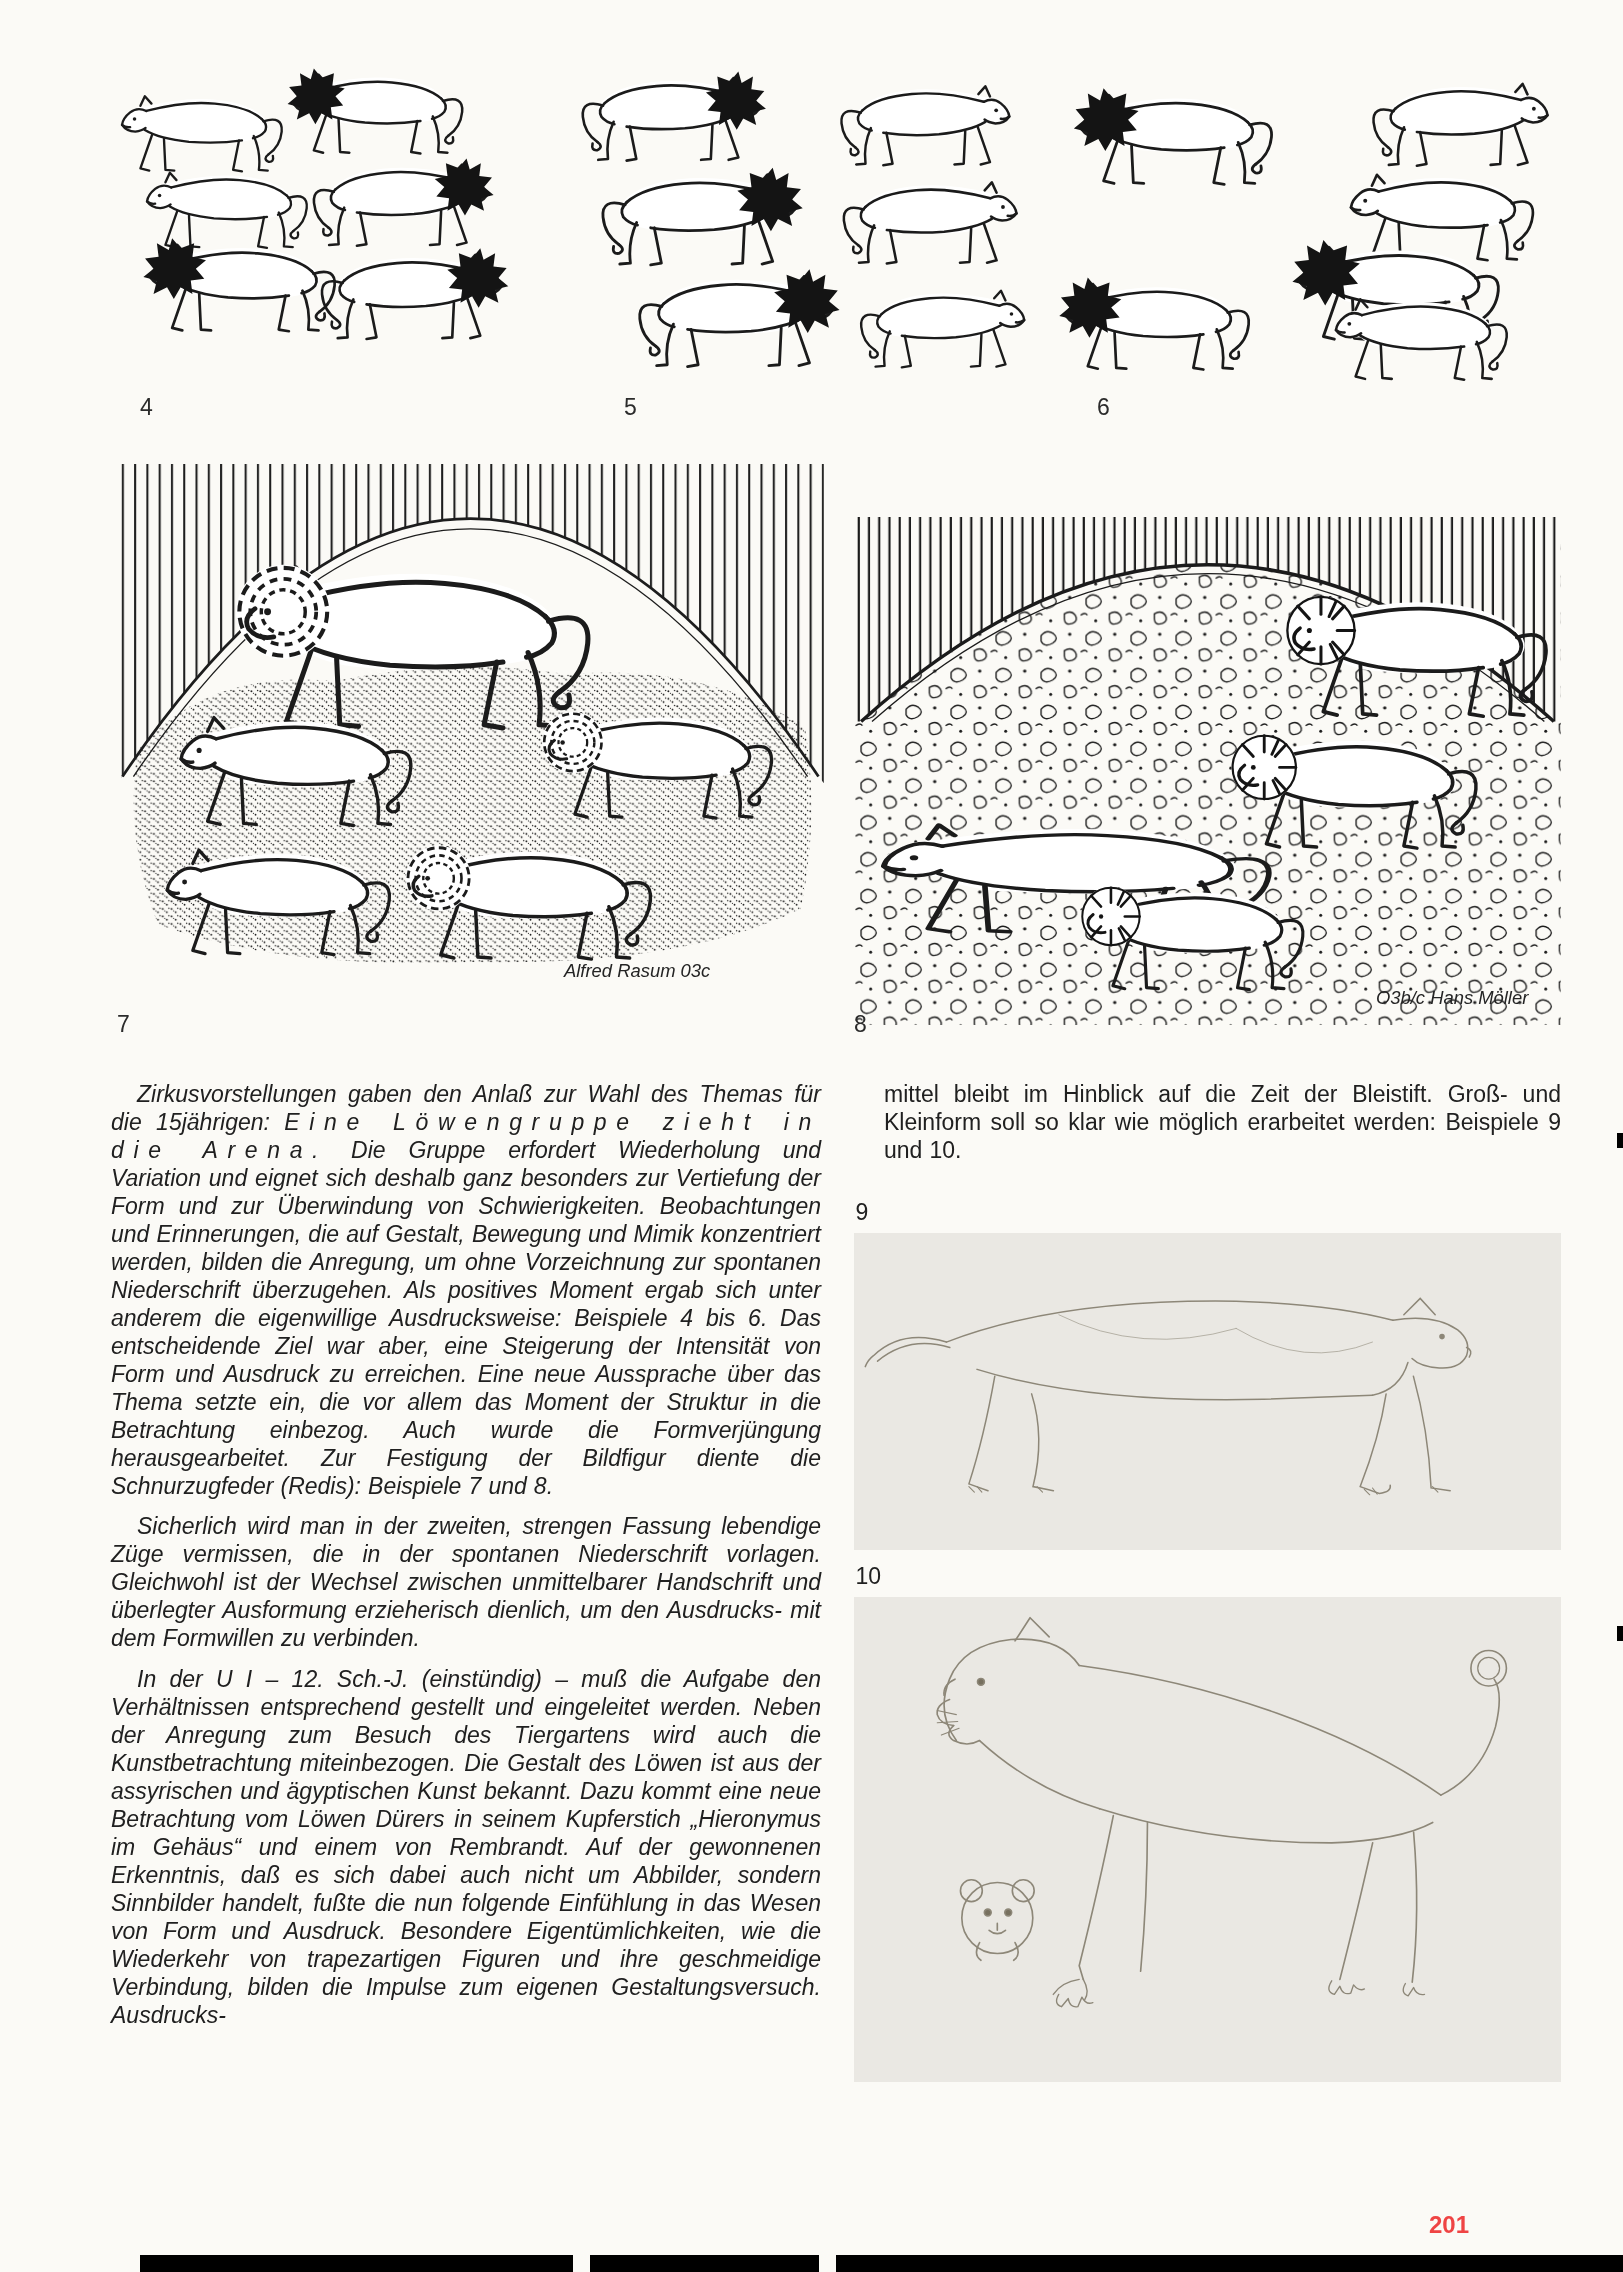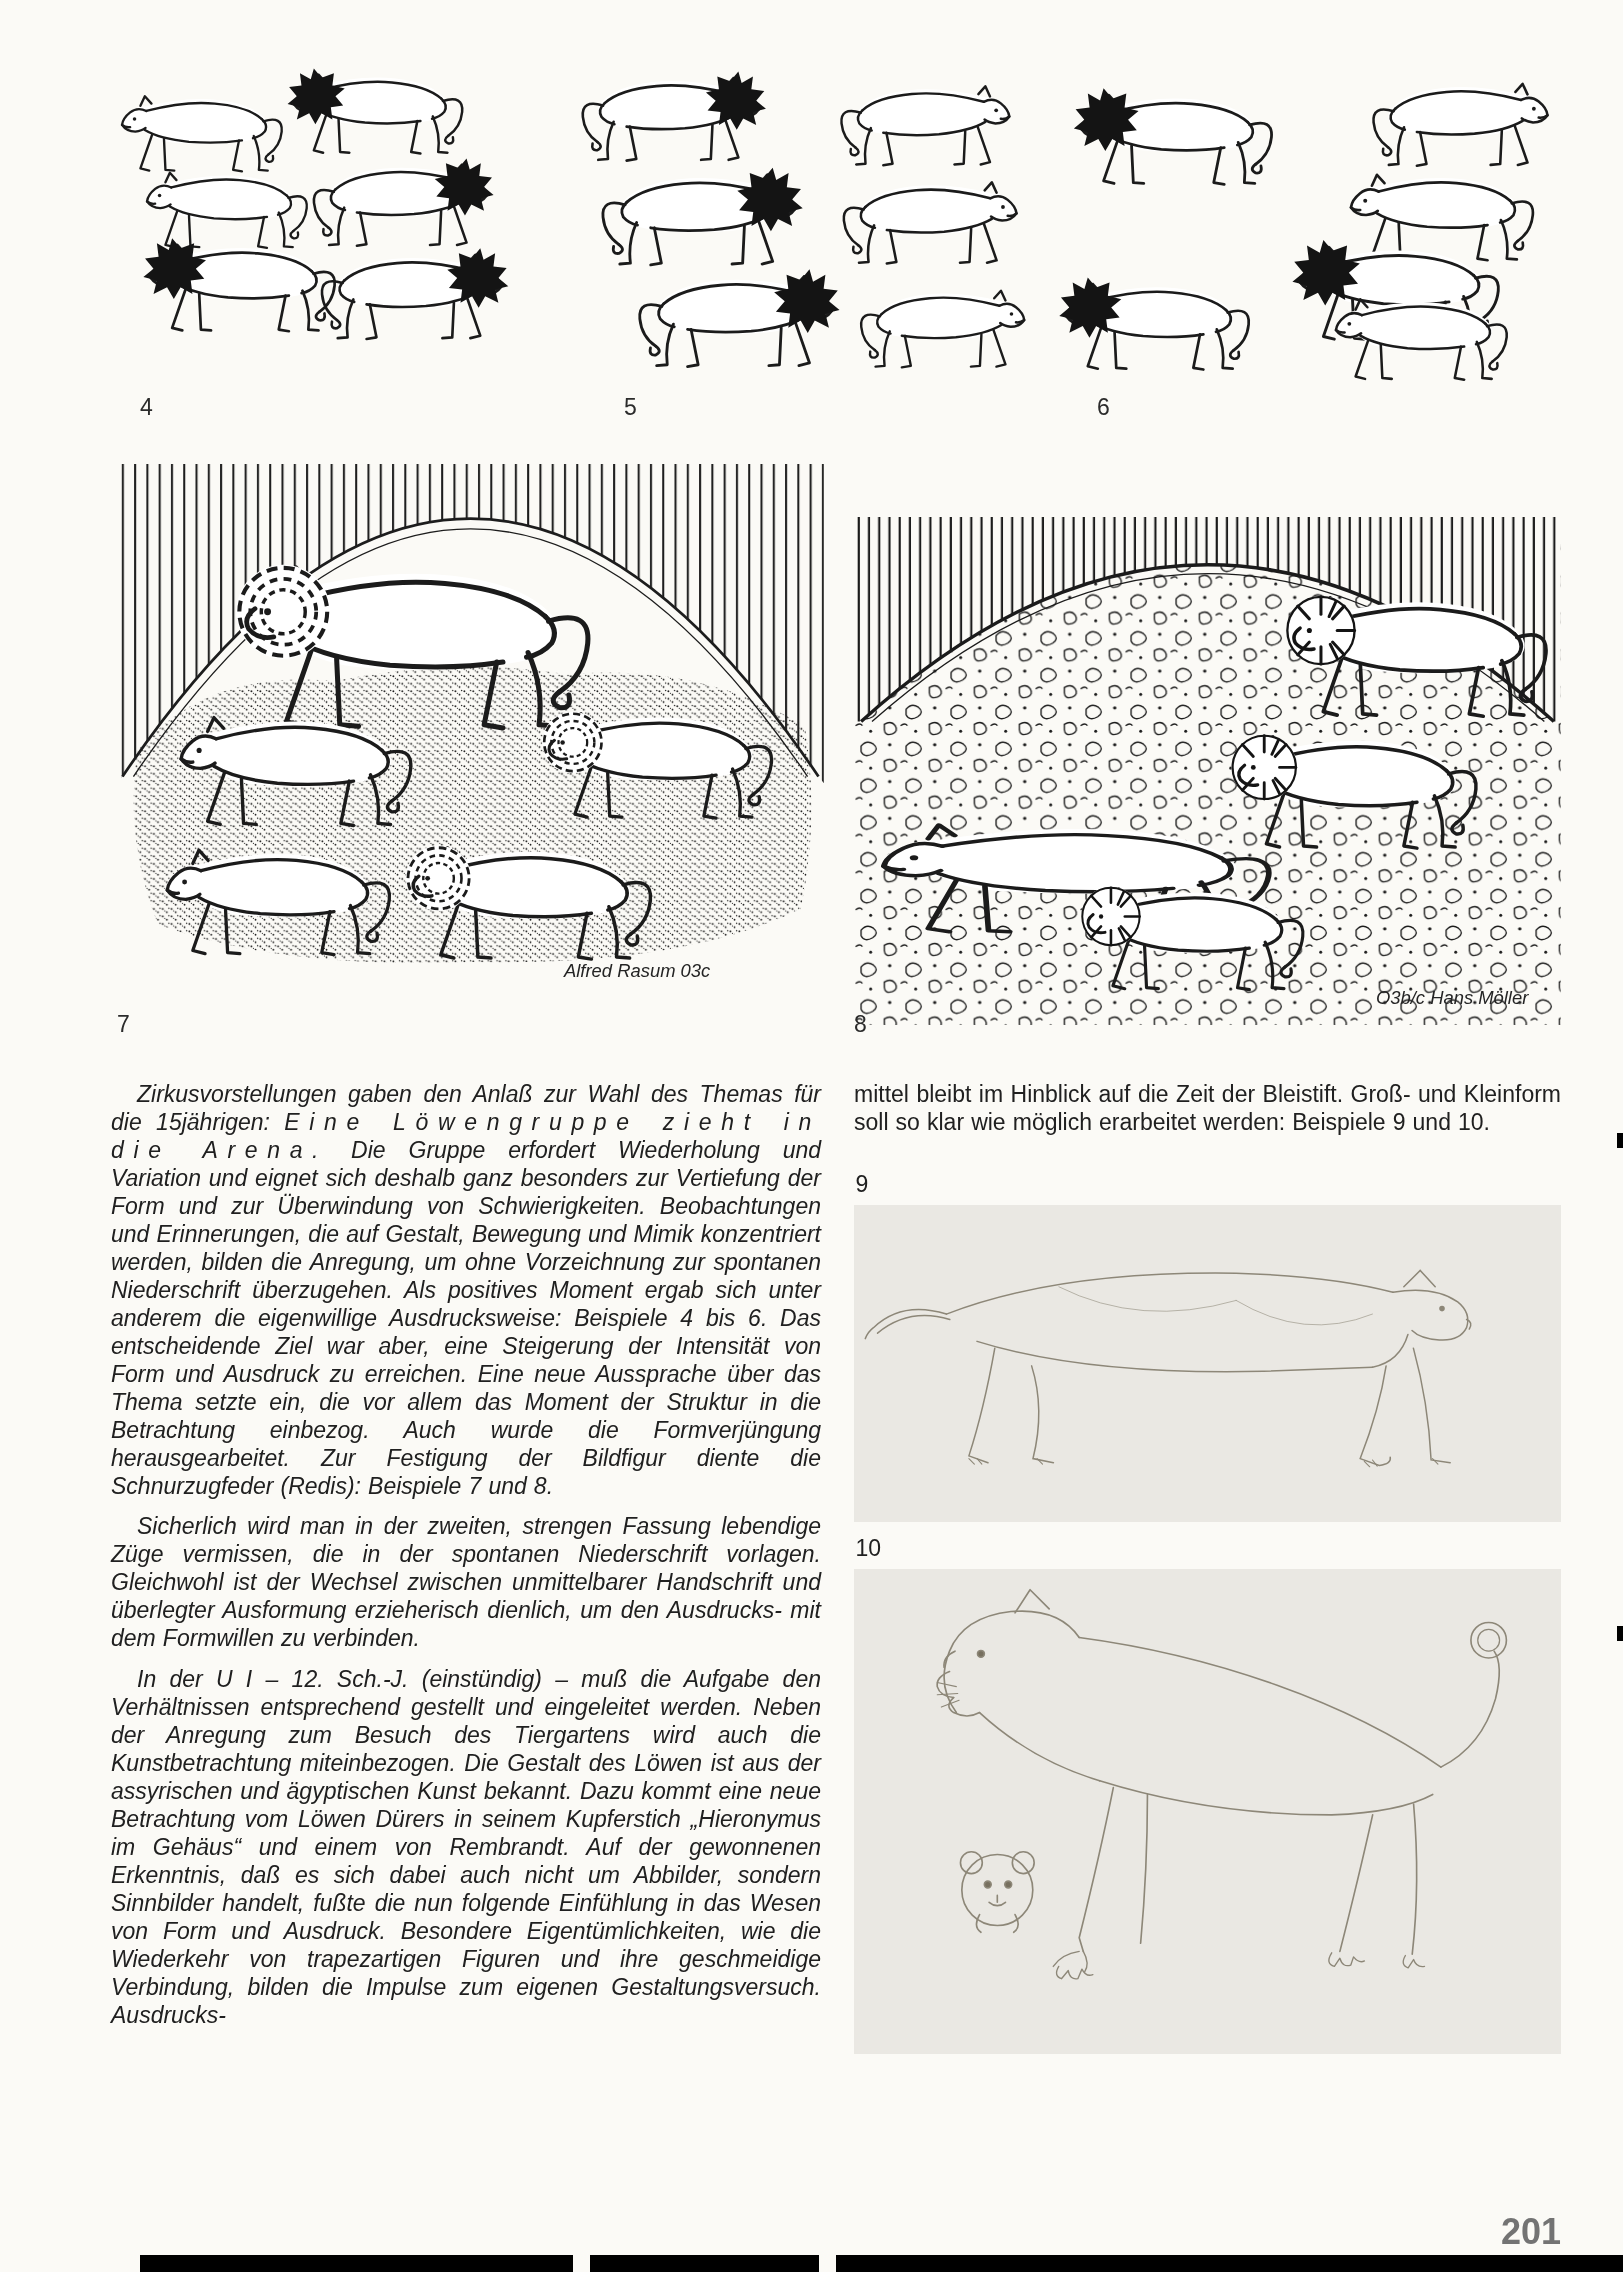--- a/index.html
+++ b/index.html
@@ -14,29 +14,29 @@
   .figlabel {
     position:absolute; font-size:23px; color:#2b2b2b;
   }
   .col {
     position:absolute; width:710px;
     font-size:23px; line-height:28px; text-align:justify;
     word-spacing:0.7px; color:#202020;
   }
   .para { text-indent:26px; }
   .para + .para { margin-top:12.3px; }
-  .noindent { text-indent:0; }
+  .noindent { text-indent:0;margin-left:30px; }
   .sperr { letter-spacing:0.42em; }
   .inline-figlabel { font-size:23px; text-indent:0; margin:34px 0 6.8px 1.4px; text-align:left; }
   .inline-figlabel.second { margin-top:12.3px; }
   .penfig { width:707px; background:#eae8e3; }
   .penfig svg { display:block; }
   .pagenum {
-    position:absolute; left:1501px; top:2211px;
-    font-size:36px; font-weight:bold; color:#737373;
+    position:absolute; left:1429px; top:2211px;
+    font-size:24px; font-weight:bold; color:#ef4444;
   }
   .scanbar { position:absolute; background:#000; }
   .edge-mark { position:absolute; background:#000; }
 </style>
 </head>
 <body>
 
 <div class="page">
 
   <svg width="0" height="0" style="position:absolute" aria-hidden="true">

